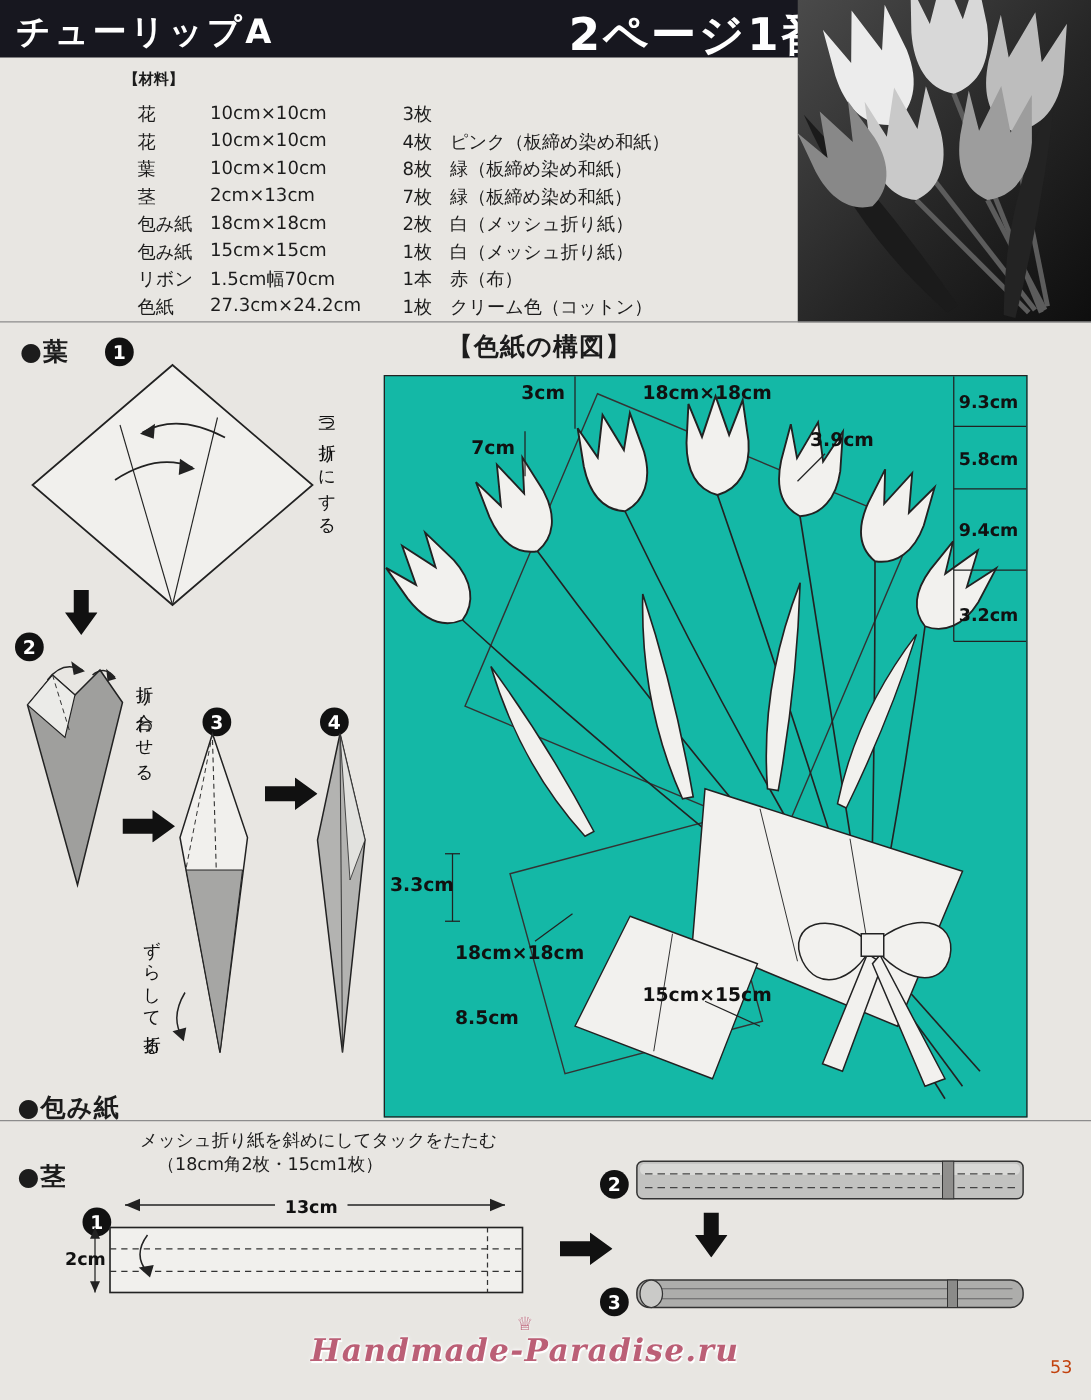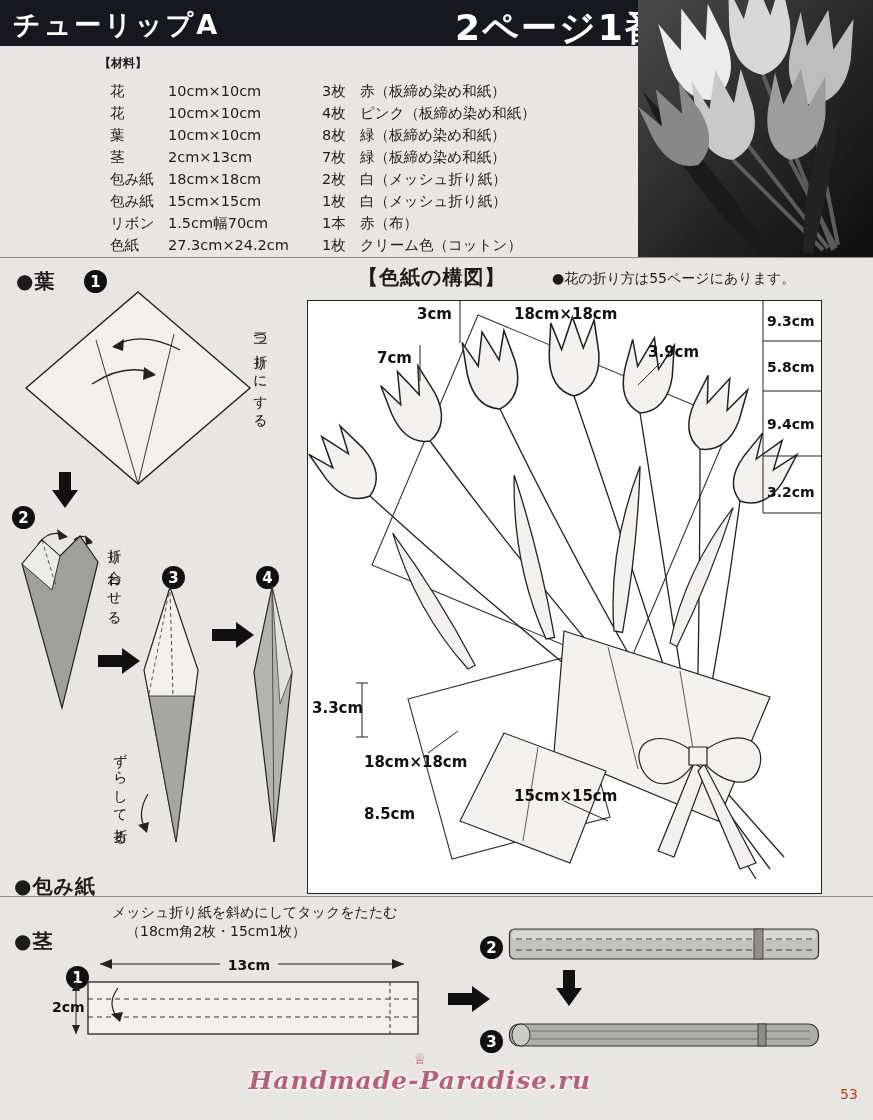--- a/index.html
+++ b/index.html
@@ -15,21 +15,21 @@
   .mat-heading{position:absolute;left:99px;top:55px;font-size:12px;font-weight:bold;}
   .mat-table{position:absolute;left:110px;top:80px;width:520px;}
   .mat-row{display:grid;grid-template-columns:58px 154px 38px auto;height:22px;font-size:14.5px;align-items:center;}
   .divider{position:absolute;left:0;width:873px;height:0;border-top:1.5px solid #8c8c8c;}
   
   .sec-h{position:absolute;font-weight:bold;font-size:20px;letter-spacing:1px;}
   .note{position:absolute;font-size:14px;}
   .vtext{position:absolute;writing-mode:vertical-rl;font-size:14px;letter-spacing:3px;color:#111;}
   .stepnum{position:absolute;width:23px;height:23px;border-radius:50%;background:#111;color:#fff;
            font-size:15px;font-weight:bold;display:flex;align-items:center;justify-content:center;}
-  .compbox{position:absolute;left:307px;top:300px;width:513px;height:592px;background:#ffffff;border:1.5px solid #222;box-sizing:content-box;}
+  .compbox{position:absolute;left:307px;top:300px;width:513px;height:592px;background:#14b8a6;border:1.5px solid #222;box-sizing:content-box;}
   svg text{font-family:"DejaVu Sans",sans-serif;font-weight:600;fill:#111;}
   .watermark{position:absolute;left:245px;top:1052px;width:350px;text-align:center;color:#bb5f76;
              font-family:"DejaVu Serif",serif;font-style:italic;}
   .watermark .wm-crown{display:block;font-size:15px;line-height:14px;font-style:normal;
              text-shadow:0 0 2px #fff;}
   .watermark .wm-text{font-size:25px;font-weight:bold;letter-spacing:1px;
              text-shadow:0 0 2px #fff,0 0 4px #fff,1px 1px 0 #fff;}
   .pagenum{position:absolute;left:840px;top:1086px;font-size:14px;color:#c2410c;}
   .instr{position:absolute;font-size:14px;}
 </style>
@@ -77,21 +77,20 @@
       <use href="#tulip" transform="translate(60,165) rotate(-28) scale(1.7)" fill="#888888"></use>
     </svg>
   </div>
 
   <div class="mat-heading">【材料】</div>
   <div class="mat-table">
     <div class="mat-row">
       <span>花</span>
         <span>10cm×10cm</span>
         <span>3枚</span>
-        <span>赤（板締め染め和紙）</span>
     </div>
     <div class="mat-row">
       <span>花</span>
         <span>10cm×10cm</span>
         <span>4枚</span>
         <span>ピンク（板締め染め和紙）</span>
     </div>
     <div class="mat-row">
       <span>葉</span>
         <span>10cm×10cm</span>
@@ -195,21 +194,20 @@
   <div class="stepnum" style="left:256px;top:566px">4</div>
   <div class="abs" style="left:240px;top:584px">
     <svg width="64" height="262" viewBox="0 0 64 262">
       <polygon points="32,3 52,88 34,258 14,88" fill="#b3b3b1" stroke="#222" stroke-width="1.2"></polygon>
       <polygon points="32,3 52,88 40,120" fill="#e2e2df" stroke="#333" stroke-width="0.7"></polygon>
       <line x1="32" y1="3" x2="34" y2="258" stroke="#333" stroke-width="0.8"></line>
     </svg>
   </div>
 
   <div class="sec-h" style="left:358px;top:264px">【色紙の構図】</div>
-  <div class="note" style="left:552px;top:270px">●花の折り方は55ページにあります。</div>
 
   <div class="compbox">
     <svg width="513" height="592" viewBox="0 0 513 592">
 
       <polygon points="170,14 424,120 318,370 64,264" fill="none" stroke="#333" stroke-width="1.1"></polygon>
       <polygon points="100,398 258,356 302,516 144,558" fill="none" stroke="#333" stroke-width="1.1"></polygon>
 
       <g fill="none" stroke="#222" stroke-width="1.3">
         <path d="M62,195 Q210,330 388,468"></path>
           <path d="M122,140 Q240,300 388,468"></path>

